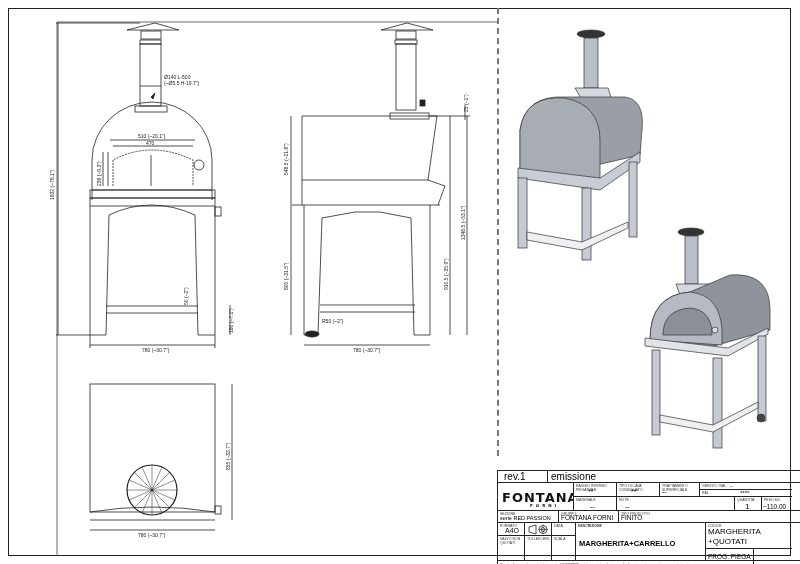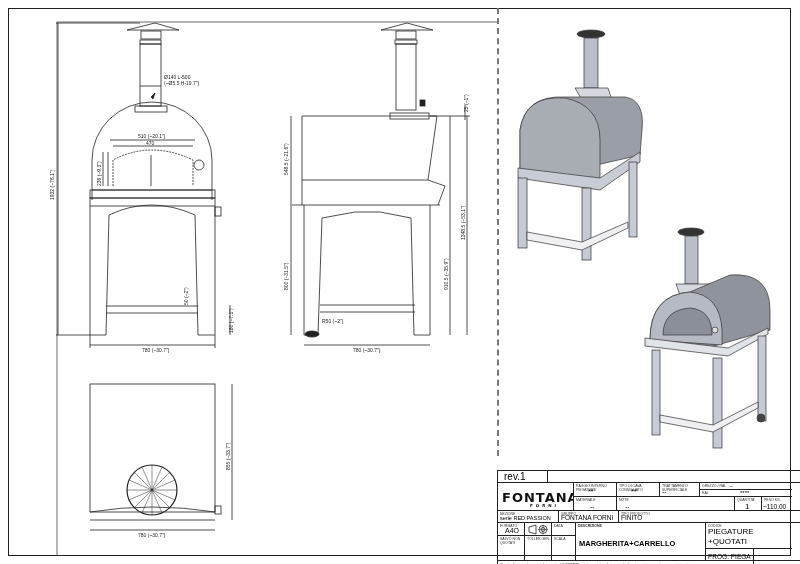--- a/index.html
+++ b/index.html
@@ -171,20 +171,23 @@
       <polygon points="660,415 713,425 758,402 758,408 713,432 660,422" fill="#f0f0f2"></polygon>
       <circle cx="761" cy="418" r="4" fill="#444"></circle>
     </g>
   </svg>
 
   <div class="tb">
     <div class="row" style="top:0;height:12px;">
       <div class="cell" style="left:0;width:50px;">
         <span class="val big" style="left:6px;bottom:0px;">rev.1</span>
       </div>
+      <div class="cell" style="left:50px;width:244px;border-right:none;">
+        <span class="val big" style="left:3px;bottom:0px;">emissione</span>
+      </div>
     </div>
 
     <div class="row" style="top:12px;height:28px;">
       <div class="cell" style="left:0;width:76px;">
         <span class="logo">FONTANA</span>
         <span class="logo" style="top:20px;left:32px;font-size:4px;letter-spacing:3px;">FORNI</span>
       </div>
       <div class="cell" style="left:76px;width:43px;height:14px;border-bottom:1px solid #222;">
         <span class="lbl">RAGGIO INTERNO PIEGATURE</span>
         <span class="val" style="left:14px;">**</span>
@@ -264,21 +267,21 @@
       </div>
       <div class="cell" style="left:54px;top:13px;width:24px;height:25px;">
         <span class="lbl">SCALA</span>
       </div>
       <div class="cell" style="left:78px;width:130px;height:38px;font-weight:bold;">
         <span class="lbl">DESCRIZIONE</span>
         <span class="val" style="font-size:7.5px;bottom:13px;left:3px;">MARGHERITA+CARRELLO</span>
       </div>
       <div class="cell" style="left:208px;width:86px;height:26px;border-right:none;border-bottom:1px solid #222;">
         <span class="lbl">CODICE</span>
-        <span class="val" style="font-size:8px;bottom:12px;">PIEGATURE</span>
+        <span class="val" style="font-size:8px;bottom:12px;">MARGHERITA</span>
         <span class="val" style="font-size:8px;bottom:2px;">+QUOTATI</span>
       </div>
       <div class="cell" style="left:208px;top:26px;width:48px;height:12px;">
         <span class="val" style="font-size:6.5px;bottom:1px;">PROG. PIEGA</span>
       </div>
       <div class="cell" style="left:256px;top:26px;width:38px;height:12px;border-right:none;"></div>
     </div>
 
     <div class="row" style="top:90px;height:8px;border-bottom:none;">
       <div class="cell" style="left:0;width:256px;">

